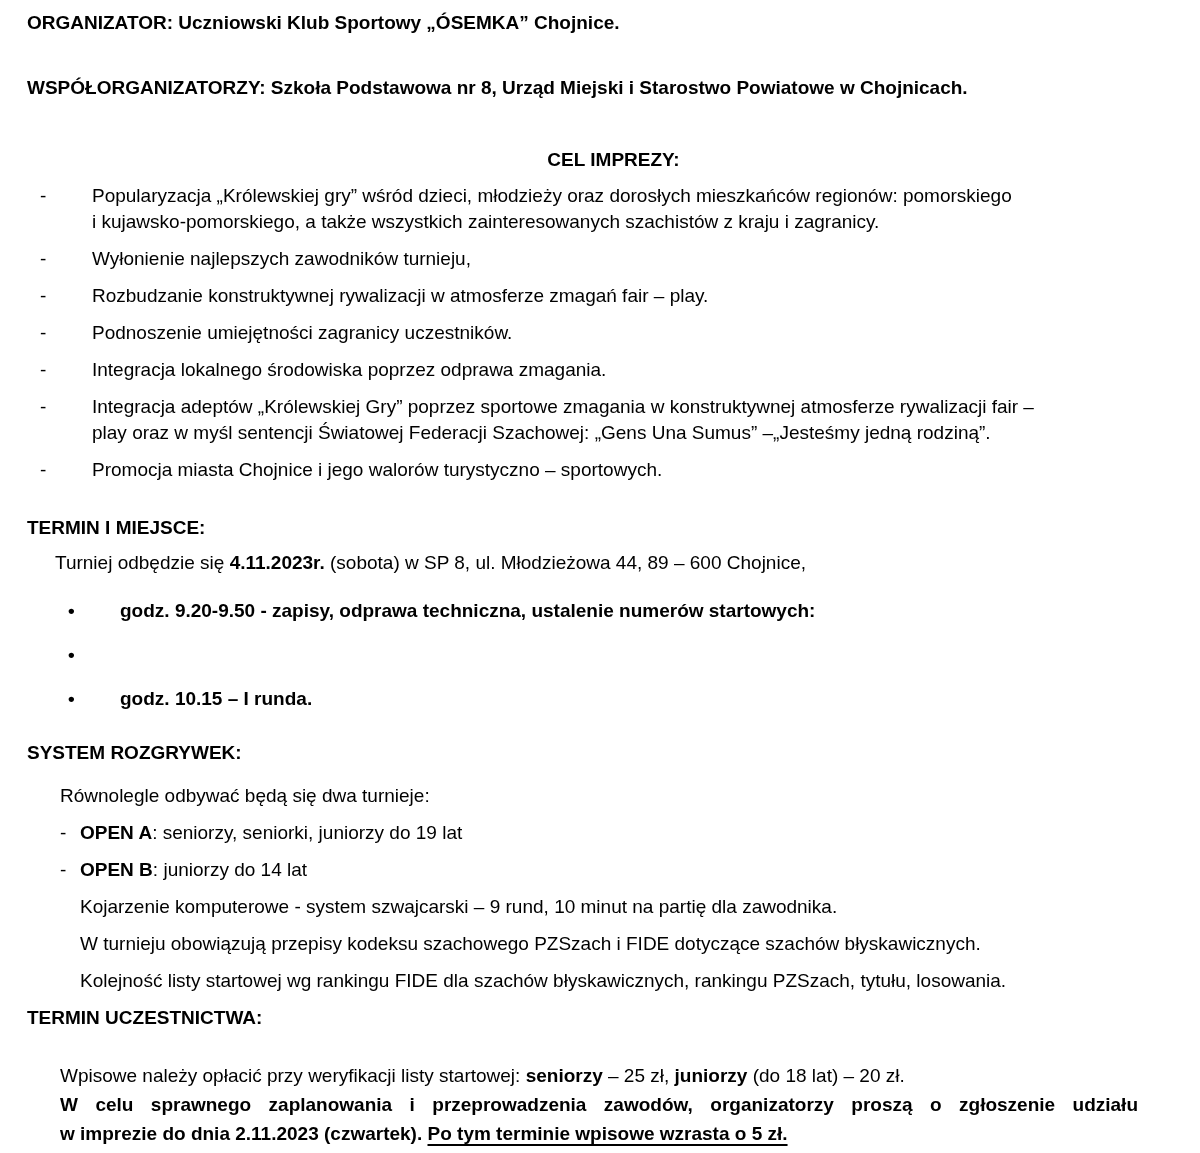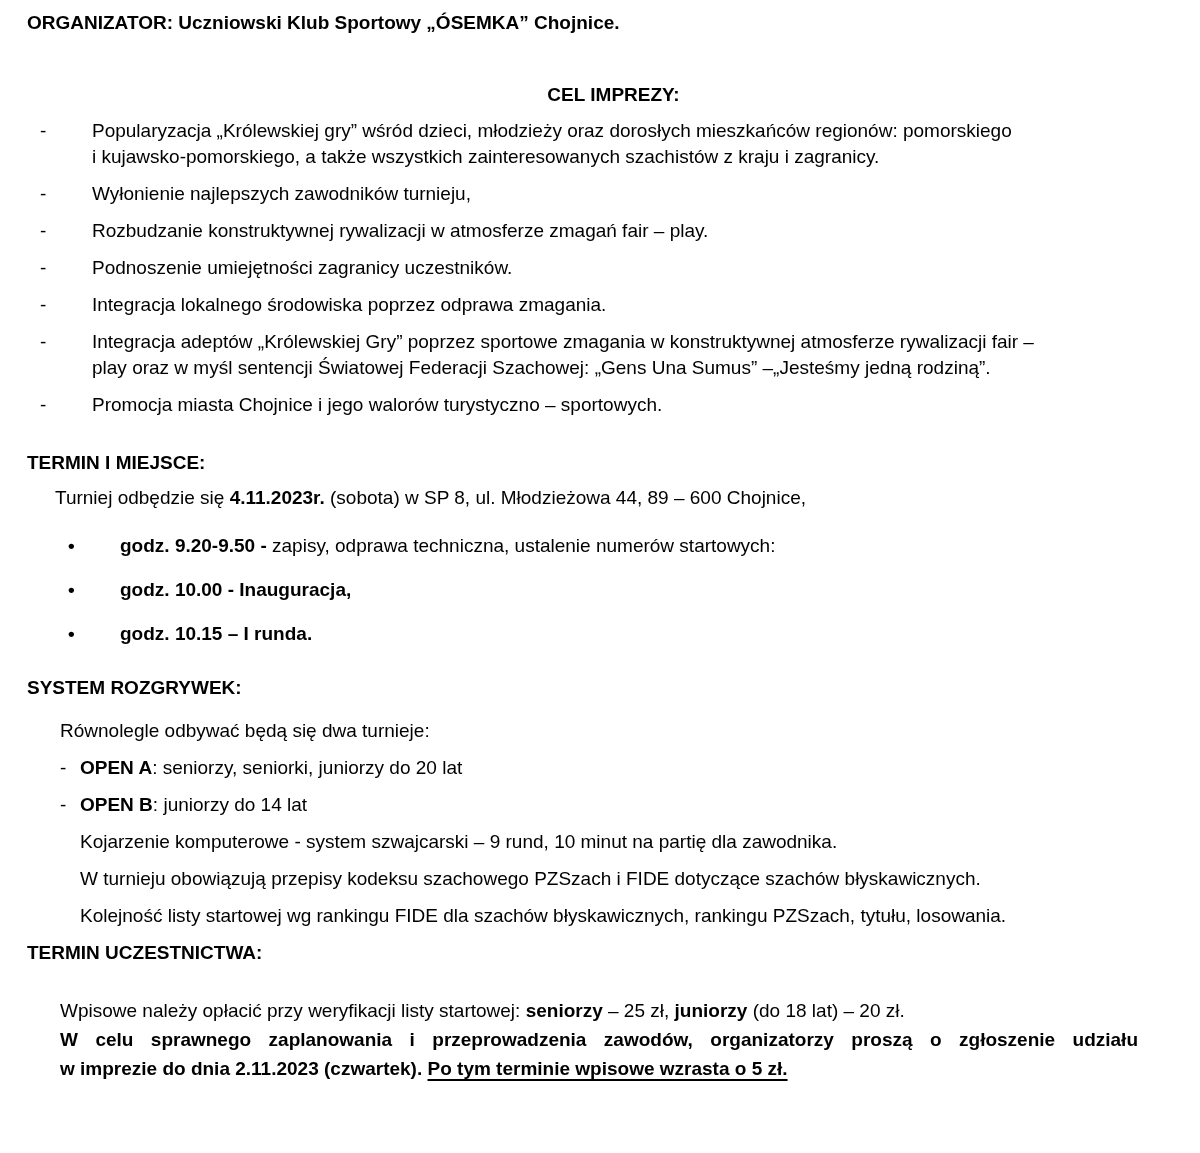--- a/index.html
+++ b/index.html
@@ -50,21 +50,21 @@
   .schedule-row {
     display: flex;
     margin-left: 68px;
     margin-bottom: 18px;
     font-weight: bold;
   }
   .schedule-bullet {
     width: 52px;
     flex: 0 0 52px;
   }
-  .schedule-rest { font-weight: normal; }
+  .schedule-rest { font-weight: bold; }
   #system-heading { margin-top: 28px; }
   .system-intro {
     margin-left: 60px;
     margin-top: 17px;
   }
   .open-row {
     display: flex;
     margin-left: 60px;
     margin-top: 11px;
     margin-bottom: 0;
@@ -101,20 +101,21 @@
     text-underline-offset: 4px;
   }
 </style>
 </head>
 <body>
 
 <div>
 
   <div id="organizer" class="org-line">ORGANIZATOR: Uczniowski Klub Sportowy „ÓSEMKA” Chojnice.</div>
 
+  <div id="coorganizers" class="org-line">WSPÓŁORGANIZATORZY: Szkoła Podstawowa nr 8, Urząd Miejski i Starostwo Powiatowe w Chojnicach.</div>
 
   <div id="goals-heading" class="heading">CEL IMPREZY:</div>
 
   <div class="goals-list">
     <div class="goal-row">
       <span class="goal-dash">-</span>
       <div class="goal-text">
         <span class="line">Popularyzacja „Królewskiej gry” wśród dzieci, młodzieży oraz dorosłych mieszkańców regionów: pomorskiego</span>
         <span class="line">i kujawsko-pomorskiego, a także wszystkich zainteresowanych szachistów z kraju i zagranicy.</span>
       </div>
@@ -164,35 +165,34 @@
     <span>Turniej odbędzie się </span><span class="bold">4.11.2023r.</span><span> (sobota) w SP 8, ul. Młodzieżowa 44, 89 – 600 Chojnice,</span>
   </div>
 
   <div class="schedule-list">
     <div class="schedule-row">
       <span class="schedule-bullet">•</span>
       <span><span>godz. 9.20-9.50 - </span><span class="schedule-rest">zapisy, odprawa techniczna, ustalenie numerów startowych:</span></span>
     </div>
     <div class="schedule-row">
       <span class="schedule-bullet">•</span>
-      <span><span>godz. 10.00 - Inauguracja,</span><span class="schedule-rest"></span></span>
     </div>
     <div class="schedule-row">
       <span class="schedule-bullet">•</span>
       <span><span>godz. 10.15 – I runda.</span><span class="schedule-rest"></span></span>
     </div>
   </div>
 
   <div id="system-heading" class="heading">SYSTEM ROZGRYWEK:</div>
 
   <div class="system-intro">Równolegle odbywać będą się dwa turnieje:</div>
 
   <div class="open-row">
     <span class="open-dash">-</span>
-    <span><span class="bold">OPEN A</span><span>: seniorzy, seniorki, juniorzy do 20 lat</span></span>
+    <span><span class="bold">OPEN A</span><span>: seniorzy, seniorki, juniorzy do 19 lat</span></span>
   </div>
   <div class="open-row">
     <span class="open-dash">-</span>
     <span><span class="bold">OPEN B</span><span>: juniorzy do 14 lat</span></span>
   </div>
 
   <div class="sys-par">Kojarzenie komputerowe - system szwajcarski – 9 rund, 10 minut na partię dla zawodnika.</div>
   <div class="sys-par">W turnieju obowiązują przepisy kodeksu szachowego PZSzach i FIDE dotyczące szachów błyskawicznych.</div>
   <div class="sys-par">Kolejność listy startowej wg rankingu FIDE dla szachów błyskawicznych, rankingu PZSzach, tytułu, losowania.</div>
 

